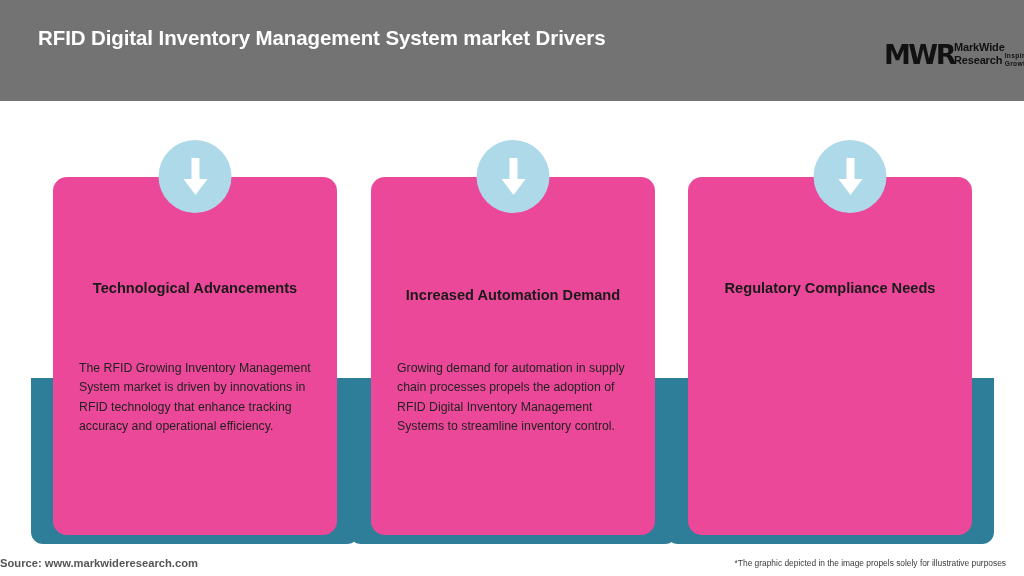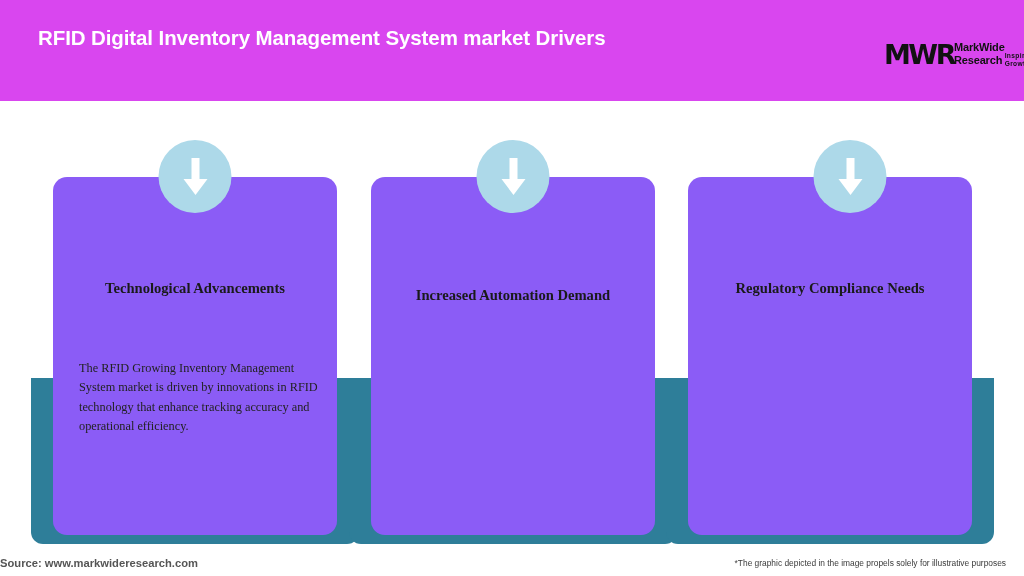--- a/index.html
+++ b/index.html
@@ -6,21 +6,21 @@
   body{
     width:1024px;height:576px;
     background:#ffffff;
     font-family:"Liberation Sans", sans-serif;
     overflow:hidden;position:relative;
   }
 
   
   .header{
     position:absolute;left:0;top:0;width:1024px;height:101px;
-    background:#d946ef;
+    background:#737373;
   }
   .header-title{
     position:absolute;left:38px;top:26px;
     font-size:20.5px;font-weight:bold;color:#ffffff;
     letter-spacing:-0.1px;white-space:nowrap;
   }
   .logo{
     position:absolute;right:22px;top:12px;
     width:118px;height:56px;
     display:flex;flex-direction:row;align-items:flex-end;justify-content:flex-start;
@@ -48,21 +48,21 @@
 
   
   .frame{
     position:absolute;left:-22px;top:238px;width:328px;height:166px;
     background:#2E7E99;
     border-bottom-left-radius:12px;border-bottom-right-radius:12px;
   }
 
   .card{
     position:absolute;left:0;top:37px;width:284px;height:358px;
-    background:#8b5cf6;border-radius:14px;font-family:Liberation Serif, serif;
+    background:#ec4899;border-radius:14px;
   }
 
   .circle{
     position:absolute;left:50%;top:0px;transform:translateX(-50%);
     width:73px;height:73px;border-radius:50%;
     background:#ADD9E9;
     display:flex;align-items:center;justify-content:center;
   }
   .arrow-svg{display:block;}
 
@@ -116,20 +116,21 @@
       <svg class="arrow-svg" width="30" height="42" viewBox="0 0 30 42" aria-hidden="true">
         <path d="M11 2 L19 2 L19 23 L27 23 L15 39 L3 23 L11 23 Z" fill="#FFFFFF"></path>
       </svg>
     </div>
   </div>
 
   <div class="card-unit c1">
     <div class="frame"></div>
     <div class="card">
       <div class="card-title">Increased Automation Demand</div>
+      <div class="card-body">Growing demand for automation in supply chain processes propels the adoption of RFID Digital Inventory Management Systems to streamline inventory control.</div>
     </div>
     <div class="circle">
       <svg class="arrow-svg" width="30" height="42" viewBox="0 0 30 42" aria-hidden="true">
         <path d="M11 2 L19 2 L19 23 L27 23 L15 39 L3 23 L11 23 Z" fill="#FFFFFF"></path>
       </svg>
     </div>
   </div>
 
   <div class="card-unit c2">
     <div class="frame"></div>

